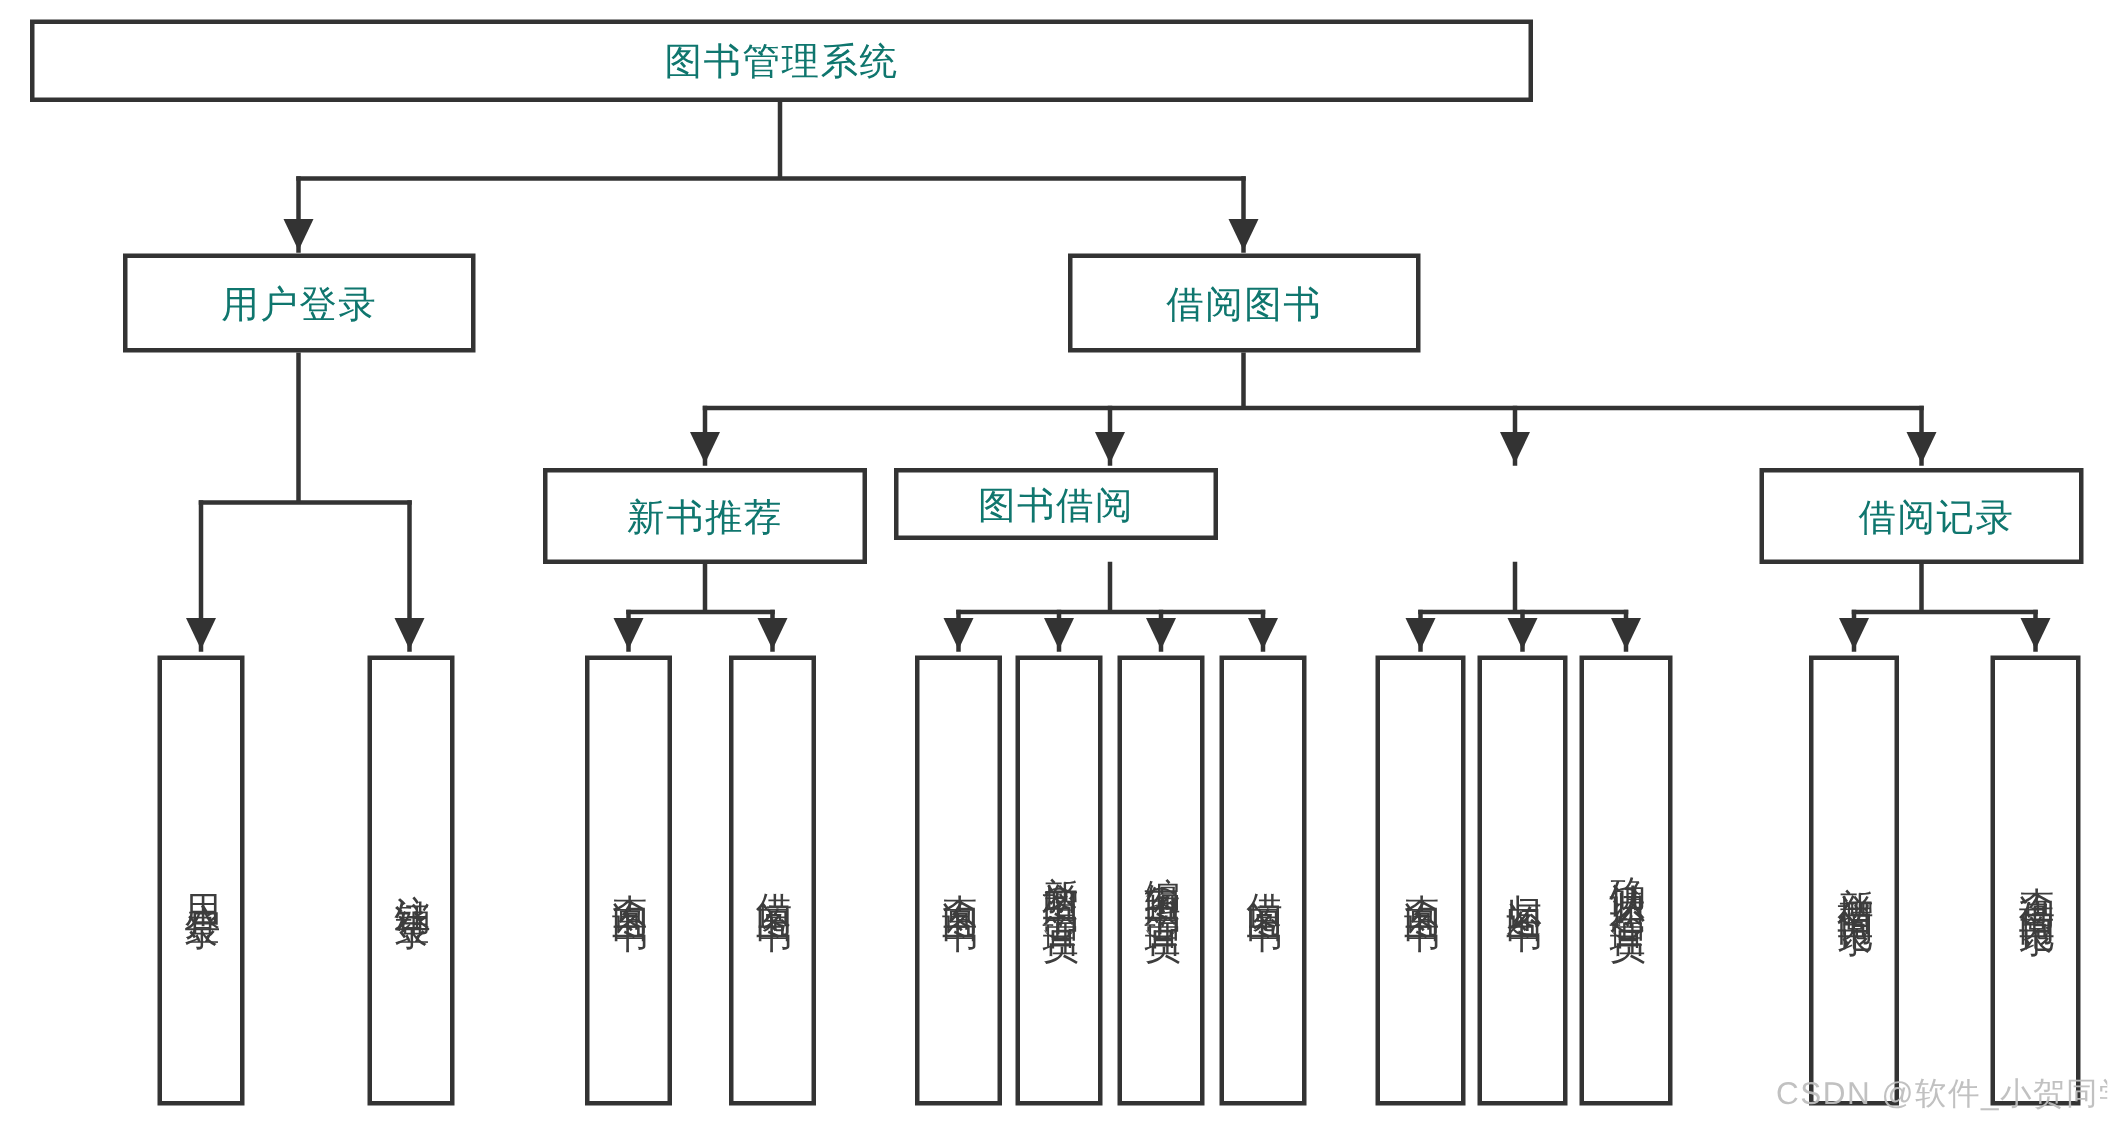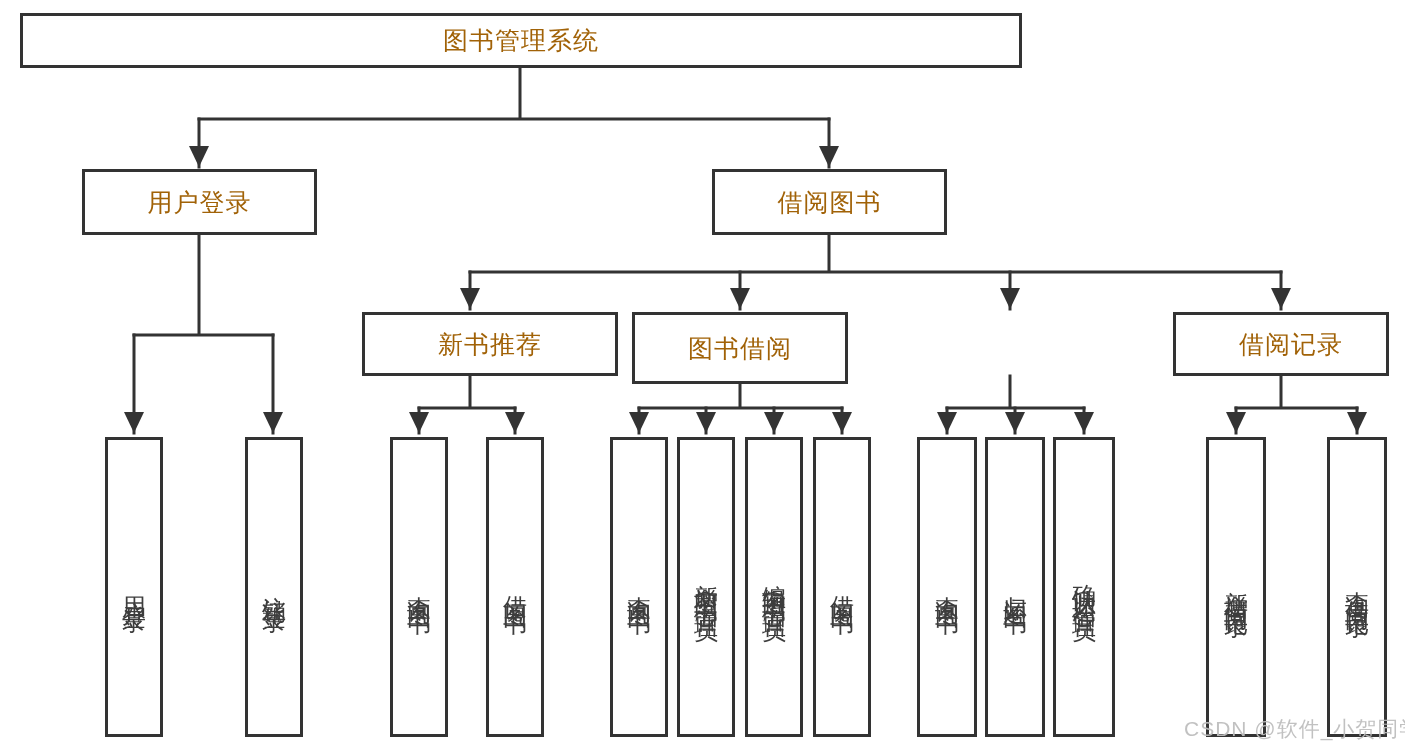--- a/index.html
+++ b/index.html
@@ -17,21 +17,21 @@
     width: 1405px; height: 747px;
   }
   .node {
     position: absolute;
     box-sizing: border-box;
     background: #ffffff;
     border: 3px solid #333333;
     display: flex;
     align-items: center;
     justify-content: center;
-    color: #a16207;
+    color: #0f766e;
     font-size: 25px;
     letter-spacing: 1px;
     white-space: nowrap;
     z-index: 2;
   }
   .leaf {
     position: absolute;
     box-sizing: border-box;
     top: 437px;
     height: 300px;
@@ -123,22 +123,22 @@
         <line x1="1357" y1="408" x2="1357" y2="433" marker-end="url(#arrow)"></line>
       </g>
     </g>
   </svg>
 
   <div class="node" style="left:20px; top:13px; width:1002px; height:55px;">图书管理系统</div>
 
   <div class="node" style="left:82px; top:169px; width:235px; height:66px;">用户登录</div>
   <div class="node" style="left:712px; top:169px; width:235px; height:66px;">借阅图书</div>
 
-  <div class="node" style="left:362px; top:312px; width:256px; height:64px;">新书推荐</div>
-  <div class="node" style="left:632px; top:312px; width:216px; height:72px;">图书借阅</div>
+  <div class="node" style="left:362px; top:312px; width:216px; height:64px;">新书推荐</div>
+  <div class="node" style="left:596px; top:312px; width:216px; height:48px;">图书借阅</div>
   <div class="node" style="left:1173px; top:312px; width:216px; height:64px;padding-left:20px;">借阅记录</div>
 
   <div class="leaf" style="left:105px; width:58px;">
     <span>用户登录</span>
   </div>
   <div class="leaf" style="left:245px; width:58px;">
     <span>注销登录</span>
   </div>
 
   <div class="leaf" style="left:390px; width:58px;">

